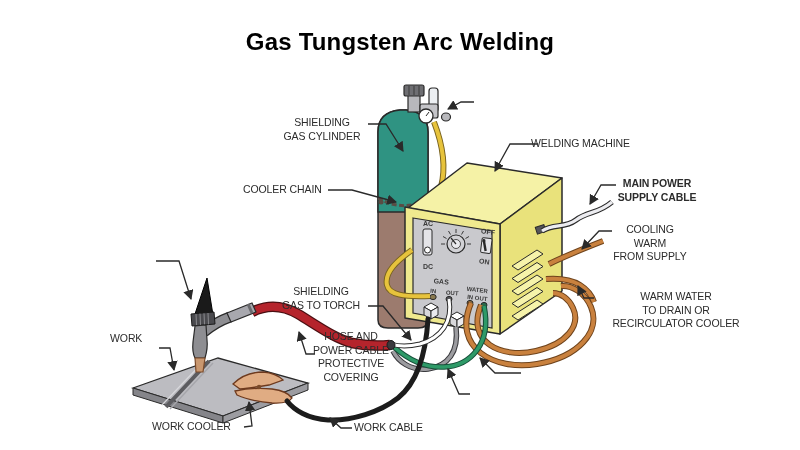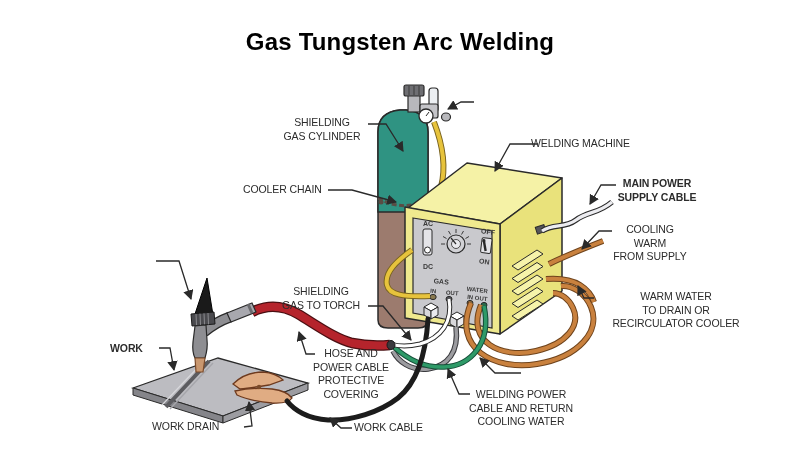--- a/index.html
+++ b/index.html
@@ -224,23 +224,20 @@
   <div class="lbl ctr" style="left:610px;top:177px;width:94px;font-weight:bold;">MAIN POWER
 SUPPLY CABLE</div>
   <div class="lbl ctr" style="left:608px;top:223px;width:84px;">COOLING
 WARM
 FROM SUPPLY</div>
   <div class="lbl ctr" style="left:592px;top:290px;width:136px;margin-left:16px;">WARM WATER
 TO DRAIN OR
 RECIRCULATOR COOLER</div>
   <div class="lbl ctr" style="left:276px;top:285px;width:90px;">SHIELDING
 GAS TO TORCH</div>
-  <div class="lbl" style="left:110px;top:342px;width:48px;font-weight:bold;">WORK</div>
-  <div class="lbl ctr" style="left:310px;top:347px;width:82px;text-align:center;">HOSE AND
+  <div class="lbl" style="left:110px;top:332px;width:48px;">WORK</div>
+  <div class="lbl ctr" style="left:310px;top:330px;width:82px;text-align:center;">HOSE AND
 POWER CABLE
 PROTECTIVE
 COVERING</div>
-  <div class="lbl ctr" style="left:460px;top:388px;width:122px;">WELDING POWER
-CABLE AND RETURN
-COOLING WATER</div>
-  <div class="lbl" style="left:152px;top:420px;width:92px;">WORK DRAIN</div>
+  <div class="lbl" style="left:152px;top:420px;width:92px;">WORK COOLER</div>
   <div class="lbl" style="left:354px;top:421px;width:92px;">WORK CABLE</div>
 </div>
 
 </body></html>

